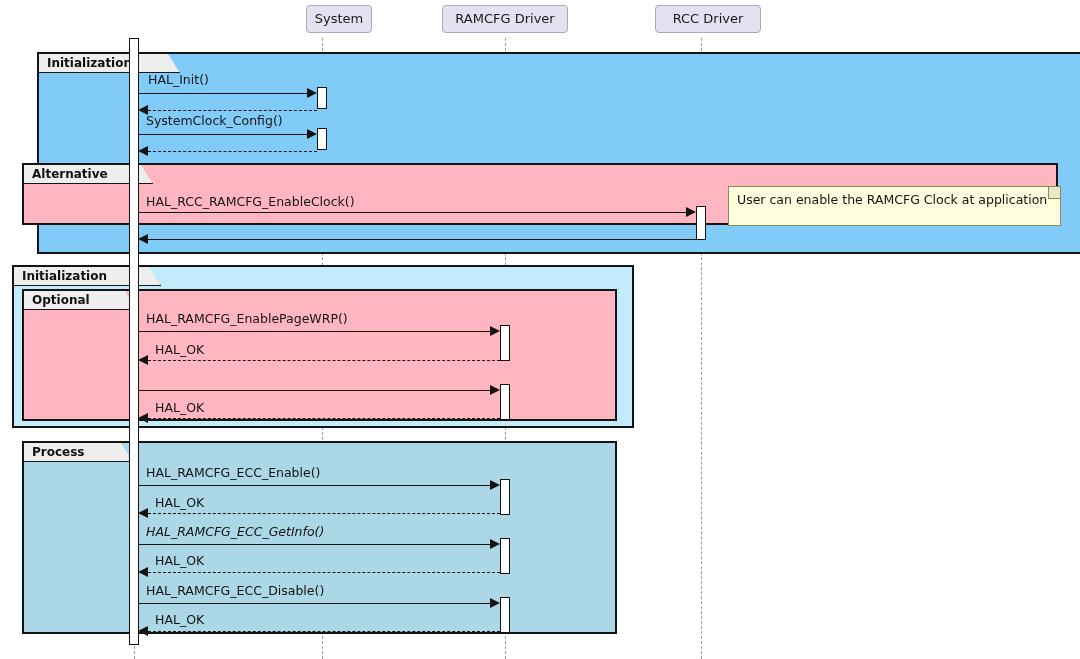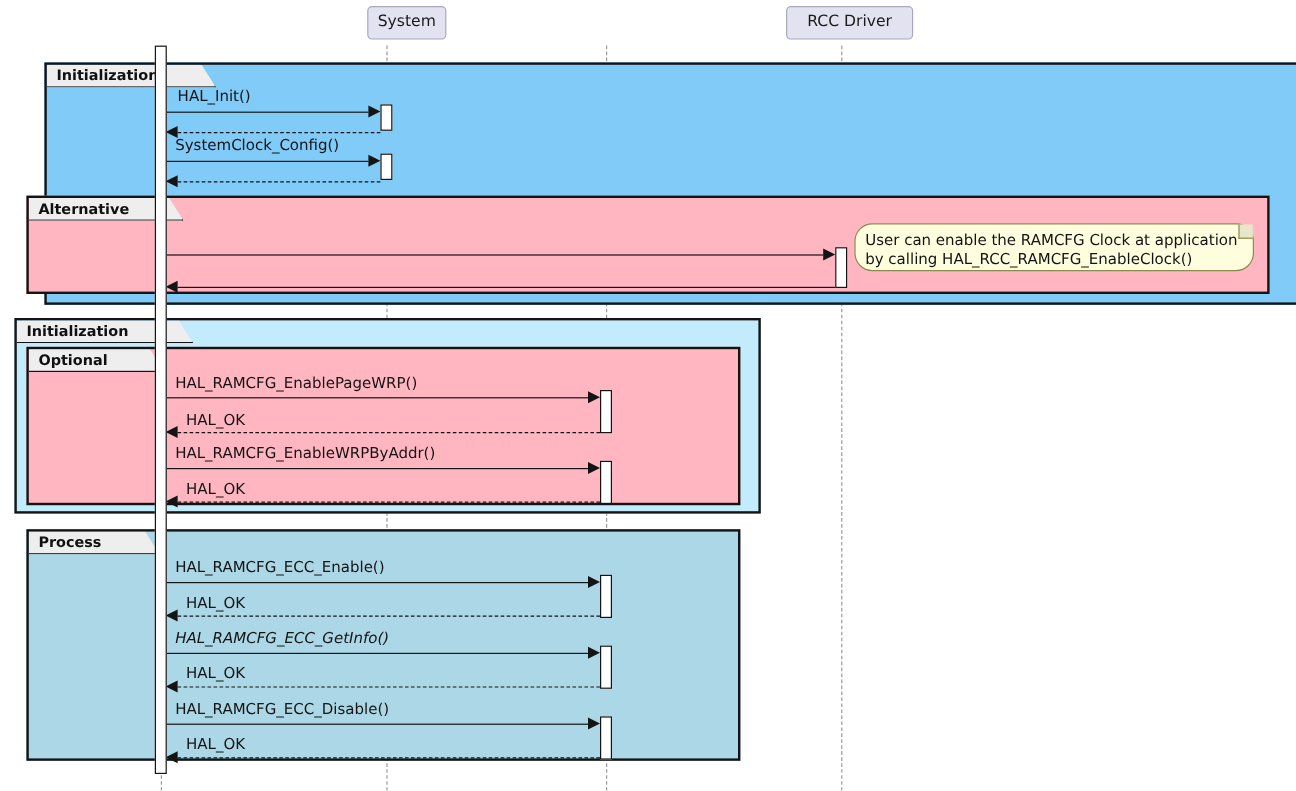--- a/index.html
+++ b/index.html
@@ -143,21 +143,21 @@
 
   <div class="lifeline" style="left:134px; top:38px; height:621px;"></div>
   <div class="lifeline" style="left:322px; top:38px; height:621px;"></div>
   <div class="lifeline" style="left:505px; top:38px; height:621px;"></div>
   <div class="lifeline" style="left:701px; top:38px; height:621px;"></div>
 
   <div class="group" style="left:12px; top:52px; width:1056px; height:202px; background:#80CBF8;margin-left:25px;">
     <div class="group-tab" style="width:106px;">Initialization</div>
   </div>
 
-  <div class="group" style="left:22px; top:163px; width:1036px; height:82px; background:#FFB6C1;text-decoration:underline;">
+  <div class="group" style="left:22px; top:163px; width:1036px; height:62px; background:#FFB6C1;text-decoration:underline;">
     <div class="group-tab" style="width:94px;">Alternative</div>
   </div>
 
   <div class="group" style="left:12px; top:265px; width:622px; height:163px; background:#C2ECFB;">
     <div class="group-tab" style="width:112px;">Initialization</div>
   </div>
 
   <div class="group" style="left:22px; top:289px; width:595px; height:132px; background:#FFB6C1;">
     <div class="group-tab" style="width:78px;">Optional</div>
   </div>
@@ -186,35 +186,35 @@
   <div class="msg-line dotted" style="left:148px; top:110px; width:169px;"></div>
   <div class="arrowhead left" style="left:138px; top:105px;"></div>
 
   <div class="msg-label" style="left:146px; top:113px;">SystemClock_Config()</div>
   <div class="msg-line" style="left:139px; top:134px; width:168px;"></div>
   <div class="arrowhead right" style="left:307px; top:129px;"></div>
 
   <div class="msg-line dotted" style="left:148px; top:151px; width:169px;"></div>
   <div class="arrowhead left" style="left:138px; top:146px;"></div>
 
+  <div class="msg-label" style="left:146px; top:194px;">HAL_RCC_RAMCFG_EnableClock()</div>
   <div class="msg-line" style="left:139px; top:212px; width:547px;"></div>
   <div class="arrowhead right" style="left:686px; top:207px;"></div>
 
   <div class="msg-line" style="left:148px; top:239px; width:548px;"></div>
   <div class="arrowhead left" style="left:138px; top:234px;"></div>
 
   <div class="msg-label" style="left:146px; top:311px;">HAL_RAMCFG_EnablePageWRP()</div>
   <div class="msg-line" style="left:139px; top:331px; width:351px;"></div>
   <div class="arrowhead right" style="left:490px; top:326px;"></div>
 
   <div class="msg-label" style="left:155px; top:342px;">HAL_OK</div>
   <div class="msg-line dotted" style="left:148px; top:360px; width:352px;"></div>
   <div class="arrowhead left" style="left:138px; top:355px;"></div>
 
-  <div class="msg-label" style="left:146px; top:370px;">HAL_RAMCFG_EnableWRPByAddr()</div>
   <div class="msg-line" style="left:139px; top:390px; width:351px;"></div>
   <div class="arrowhead right" style="left:490px; top:385px;"></div>
 
   <div class="msg-label" style="left:155px; top:400px;">HAL_OK</div>
   <div class="msg-line dotted" style="left:148px; top:418px; width:352px;"></div>
   <div class="arrowhead left" style="left:138px; top:413px;"></div>
 
   <div class="msg-label" style="left:146px; top:465px;">HAL_RAMCFG_ECC_Enable()</div>
   <div class="msg-line" style="left:139px; top:485px; width:351px;"></div>
   <div class="arrowhead right" style="left:490px; top:480px;"></div>
@@ -232,26 +232,28 @@
   <div class="arrowhead left" style="left:138px; top:567px;"></div>
 
   <div class="msg-label" style="left:146px; top:583px;">HAL_RAMCFG_ECC_Disable()</div>
   <div class="msg-line" style="left:139px; top:603px; width:351px;"></div>
   <div class="arrowhead right" style="left:490px; top:598px;"></div>
 
   <div class="msg-label" style="left:155px; top:612px;">HAL_OK</div>
   <div class="msg-line dotted" style="left:148px; top:631px; width:352px;"></div>
   <div class="arrowhead left" style="left:138px; top:626px;"></div>
 
-  <div class="note" style="left:712px; top:186px; width:333px; height:40px;border-radius:15px;">
+  <div class="note" style="left:728px; top:186px; width:333px; height:40px;">
     <span class="fold"></span>
     <span class="note-line">User can enable the RAMCFG Clock at application</span>
-    <span class="note-line">by calling HAL_RCC_RAMCFG_EnableClock()</span>
   </div>
 
   <div class="participant" style="left:306px; top:5px; width:66px;">
     <span>System</span>
   </div>
+  <div class="participant" style="left:442px; top:5px; width:126px;">
+    <span>RAMCFG Driver</span>
+  </div>
   <div class="participant" style="left:655px; top:5px; width:106px;">
     <span>RCC Driver</span>
   </div>
 
 </div>
 
 </body></html>

